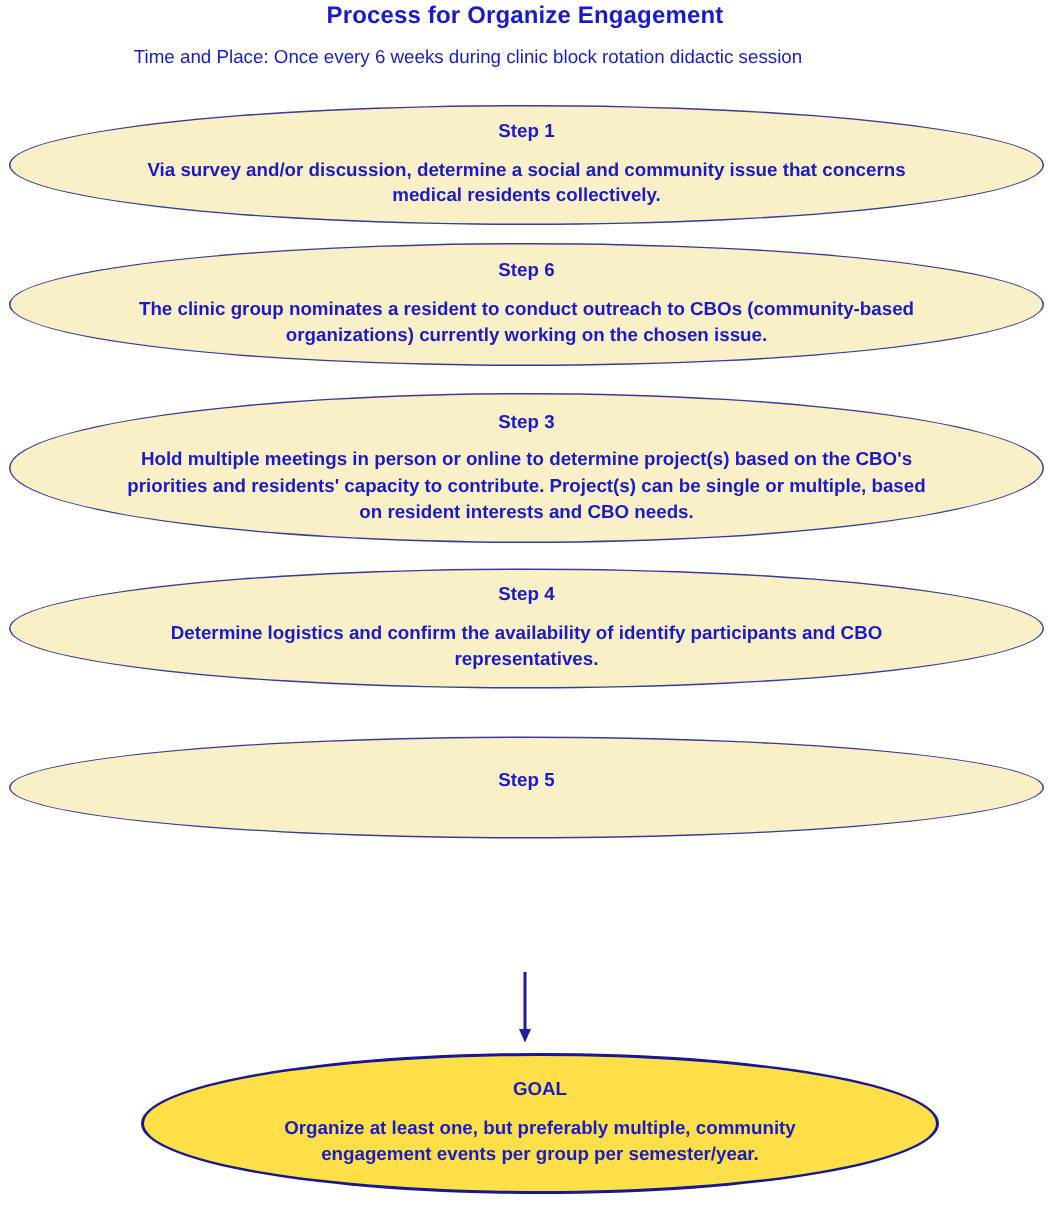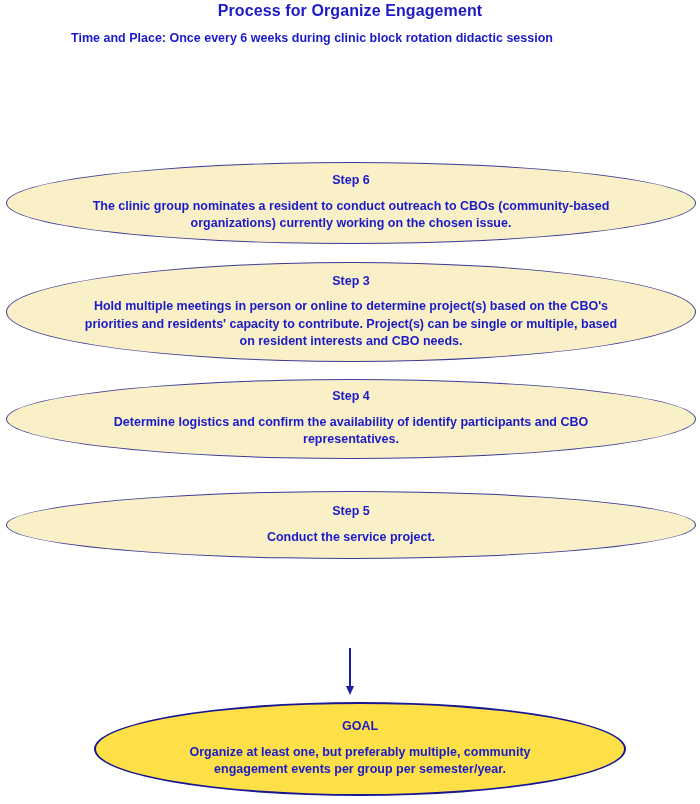--- a/index.html
+++ b/index.html
@@ -36,21 +36,21 @@
     letter-spacing: 0.1px;
   }
 
   .subtitle {
     position: absolute;
     left: 0;
     top: 31px;
     width: 624px;
     text-align: center;
     font-size: 12.5px;
-    font-weight: bold;
+    font-weight: normal;
     color: #1a1ac8;
   }
 
   
   .flow {
     position: absolute;
     left: 0;
     top: 0;
     width: 700px;
     height: 804px;
@@ -129,20 +129,26 @@
 <body>
 
 <div class="canvas">
 
   <div class="title">Process for Organize Engagement</div>
 
   <div class="subtitle">Time and Place: Once every 6 weeks during clinic block rotation didactic session</div>
 
   <div class="flow">
 
+    <div class="node" id="node-0" style="left: 6px; top: 70px; width: 690px; height: 80px;">
+      <div class="node-inner">
+        <div class="step-label">Step 1</div>
+        <div class="step-body">Via survey and/or discussion, determine a social and community issue that concerns medical residents collectively.</div>
+      </div>
+    </div>
 
     <div class="node" id="node-1" style="left: 6px; top: 162px; width: 690px; height: 82px;">
       <div class="node-inner">
         <div class="step-label">Step 6</div>
         <div class="step-body">The clinic group nominates a resident to conduct outreach to CBOs (community-based organizations) currently working on the chosen issue.</div>
       </div>
     </div>
 
     <div class="node" id="node-2" style="left: 6px; top: 262px; width: 690px; height: 100px;">
       <div class="node-inner">
@@ -154,21 +160,20 @@
     <div class="node" id="node-3" style="left: 6px; top: 379px; width: 690px; height: 80px;">
       <div class="node-inner">
         <div class="step-label">Step 4</div>
         <div class="step-body">Determine logistics and confirm the availability of identify participants and CBO representatives.</div>
       </div>
     </div>
 
     <div class="node" id="node-4" style="left: 6px; top: 491px; width: 690px; height: 68px;">
       <div class="node-inner">
         <div class="step-label">Step 5</div>
-        <div class="step-body">Conduct the service project.</div>
       </div>
     </div>
 
 
     <div class="connector">
       <div class="shaft"></div>
       <div class="head"></div>
     </div>
 
     <div class="node goal" id="node-goal" style="left: 94px; top: 702px; width: 532px; height: 94px;">

